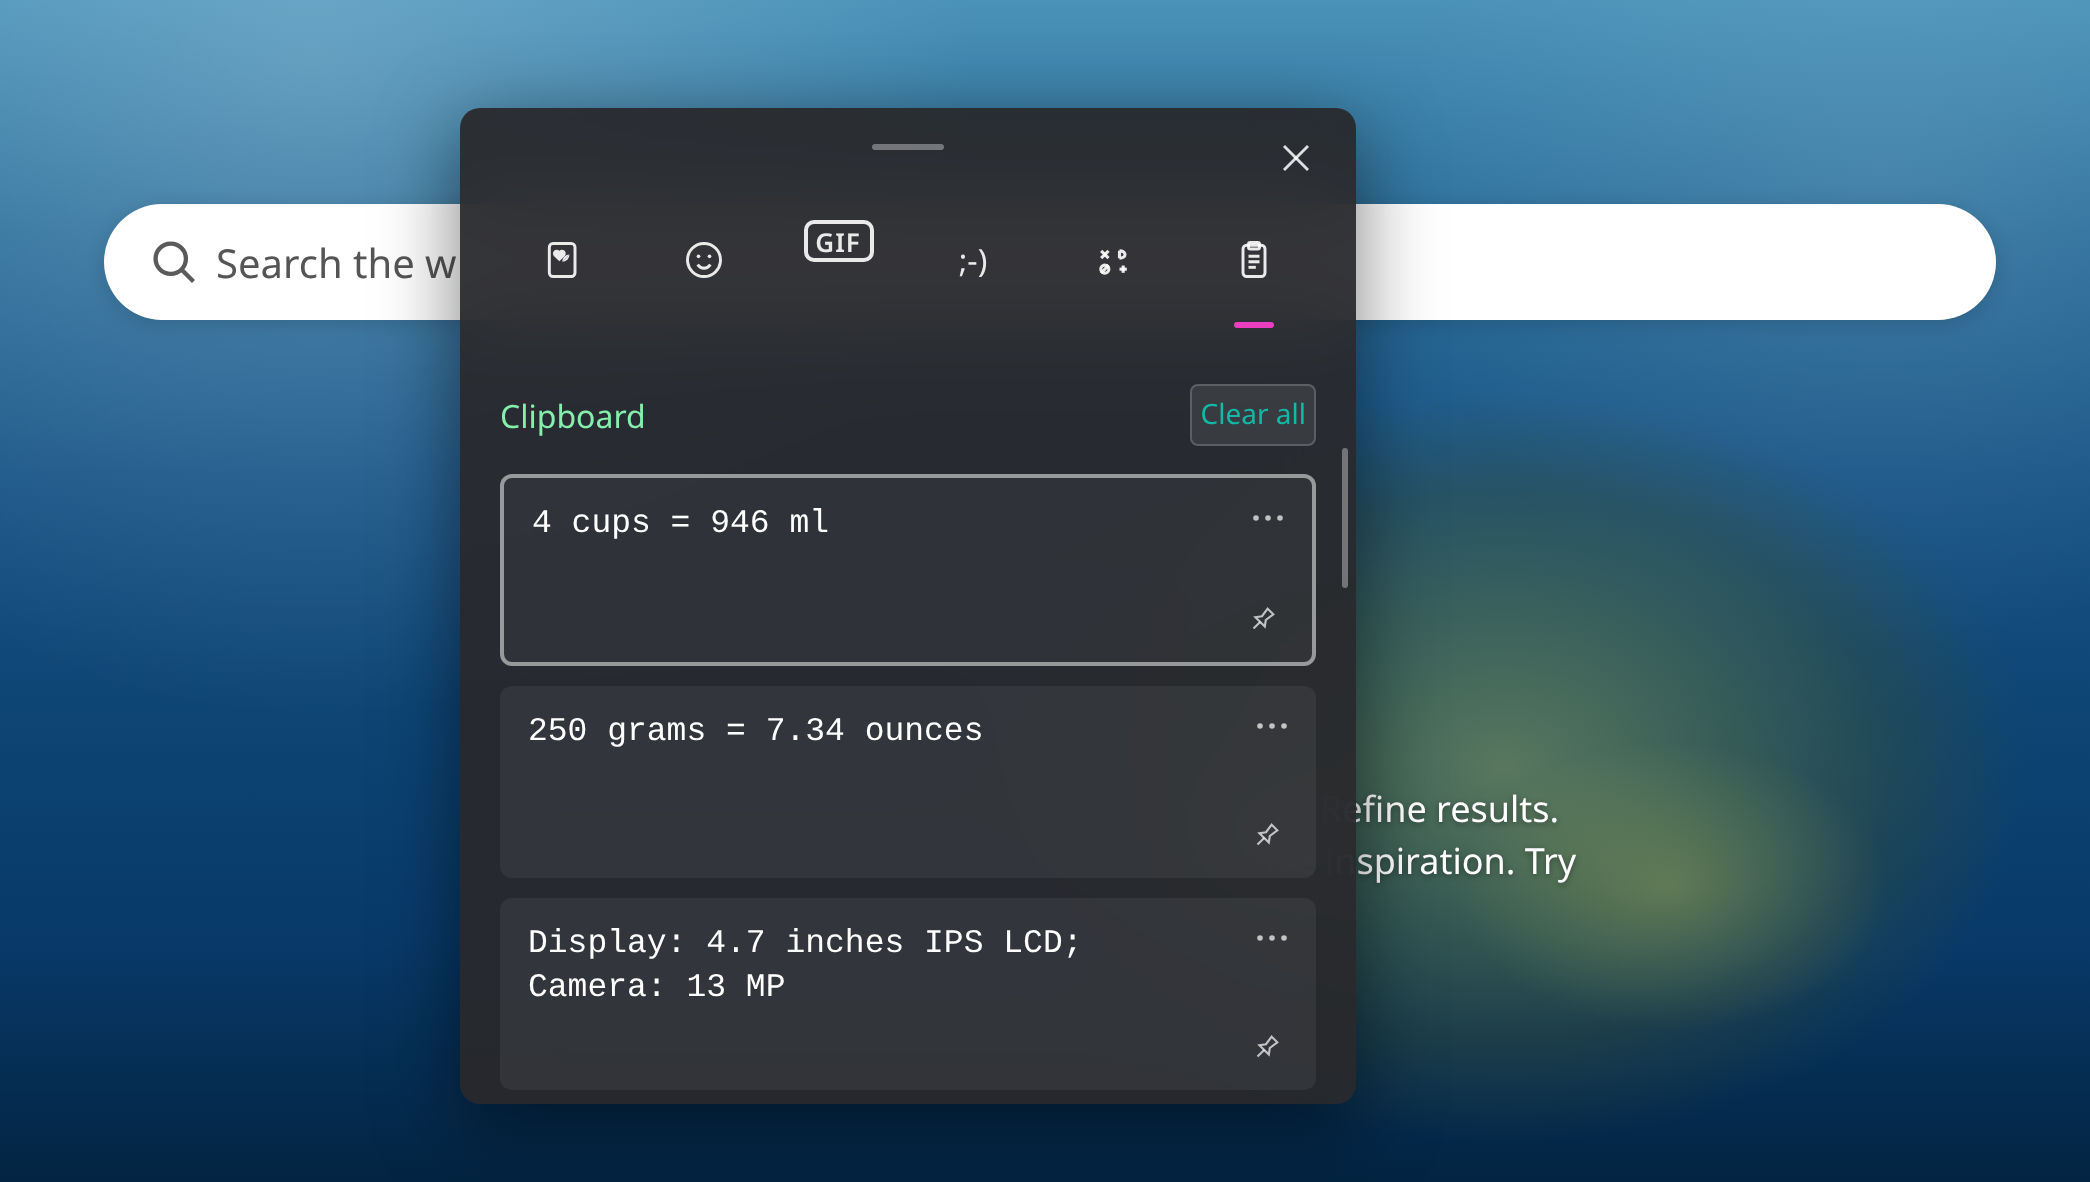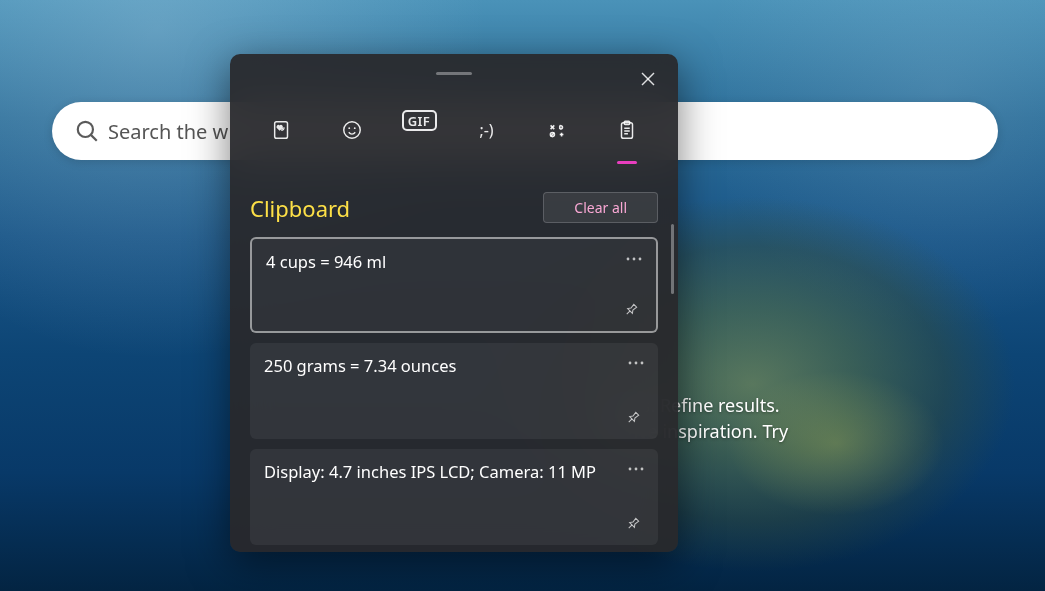--- a/index.html
+++ b/index.html
@@ -190,30 +190,30 @@
       padding: 18px 20px 0;
     }
     
     .panel-header {
       display: flex;
       align-items: center;
       justify-content: space-between;
       margin-bottom: 14px;
     }
     .panel-title {
-      font-size: 22px;
+      font-size: 16px;
       font-weight: 400;
-      color: #fde047;
+      color: #86efac;
     }
     .clear-btn {
       background: rgba(255,255,255,0.08);
       border: 1px solid rgba(255,255,255,0.18);
-      color: #f9a8d4;
+      color: #14b8a6;
       font-size: 14px;
-      padding: 5px 30px;
+      padding: 5px 4px;
       border-radius: 4px;
       cursor: pointer;
       font-family: inherit;
     }
     
     .clip-list {
       display: flex;
       flex-direction: column;
       gap: 10px;
       position: relative;
@@ -221,20 +221,21 @@
     
     .clip {
       background: rgba(255,255,255,0.06);
       border-radius: 6px;
       padding: 12px 14px 10px;
       min-height: 96px;
       position: relative;
       display: flex;
       flex-direction: column;
       justify-content: space-between;
+      font-family: Liberation Mono, monospace;
     }
     .clip.highlight {
       border: 2px solid rgba(255,255,255,0.5);
       background: rgba(255,255,255,0.04);
     }
     .clip-text {
       font-size: 16.5px;
       color: #fff;
       line-height: 1.35;
       padding-right: 26px;
@@ -389,21 +390,21 @@
           <div class="pin-btn">
             <svg viewBox="0 0 24 24" fill="none" stroke="currentColor" stroke-width="1.6">
               <path d="M9 3 L15 3 L14 10 L17 14 L7 14 L10 10 Z"></path>
               <line x1="12" y1="14" x2="12" y2="21"></line>
             </svg>
           </div>
         </div>
       </div>
 
       <div class="clip">
-        <div class="clip-text">Display: 4.7 inches IPS LCD; Camera: 11 MP</div>
+        <div class="clip-text">Display: 4.7 inches IPS LCD; Camera: 13 MP</div>
         <div class="clip-actions-top">
           <svg width="16" height="4" viewBox="0 0 16 4" fill="currentColor">
             <circle cx="2" cy="2" r="1.4"></circle>
               <circle cx="8" cy="2" r="1.4"></circle>
               <circle cx="14" cy="2" r="1.4"></circle>
           </svg>
         </div>
         <div class="clip-actions-bottom">
           <div class="pin-btn">
             <svg viewBox="0 0 24 24" fill="none" stroke="currentColor" stroke-width="1.6">

